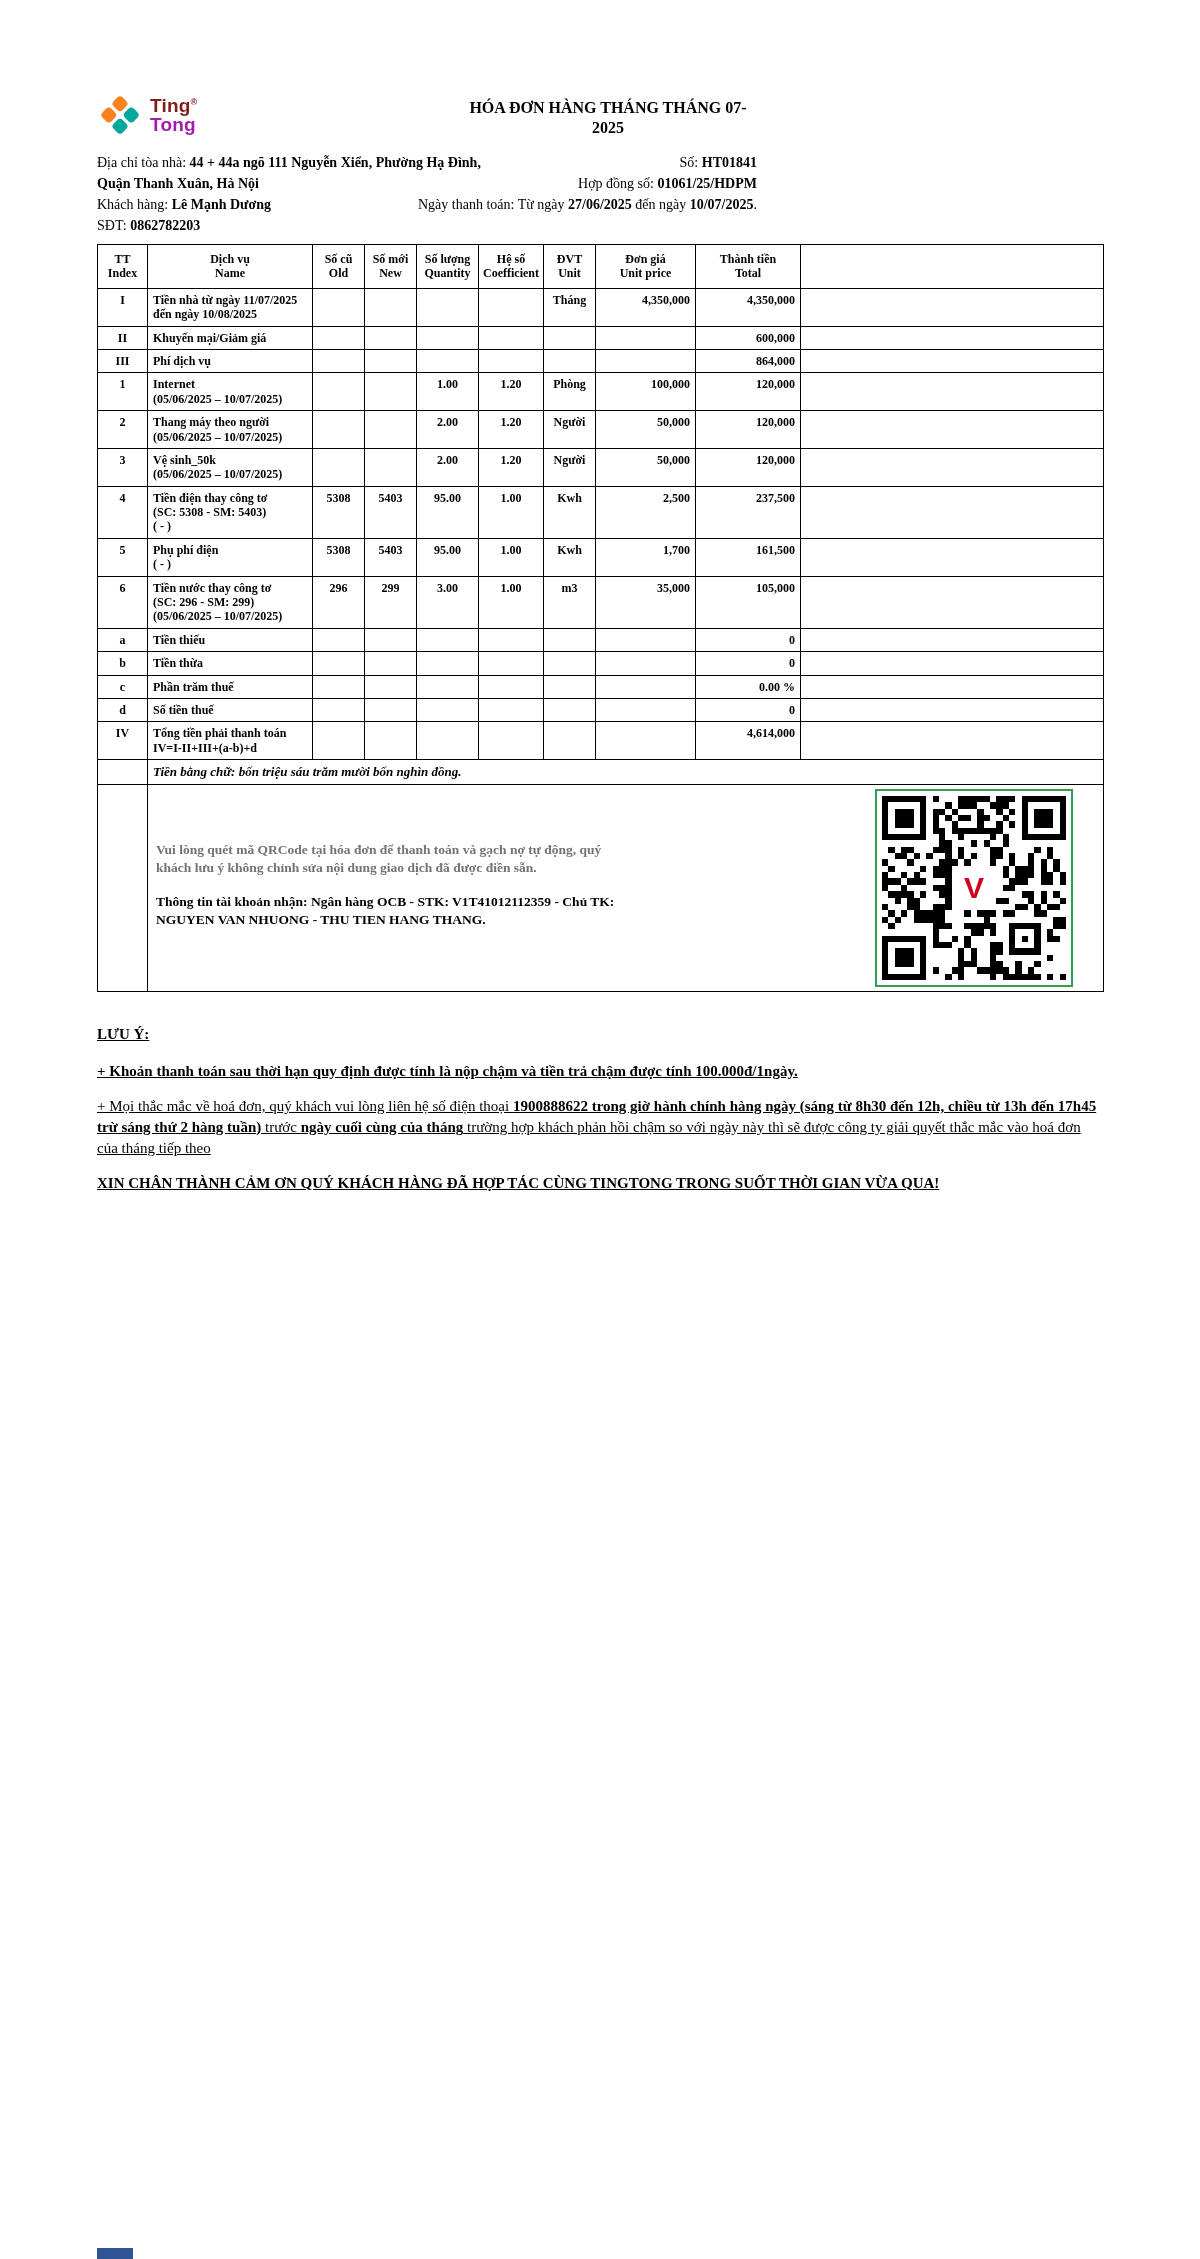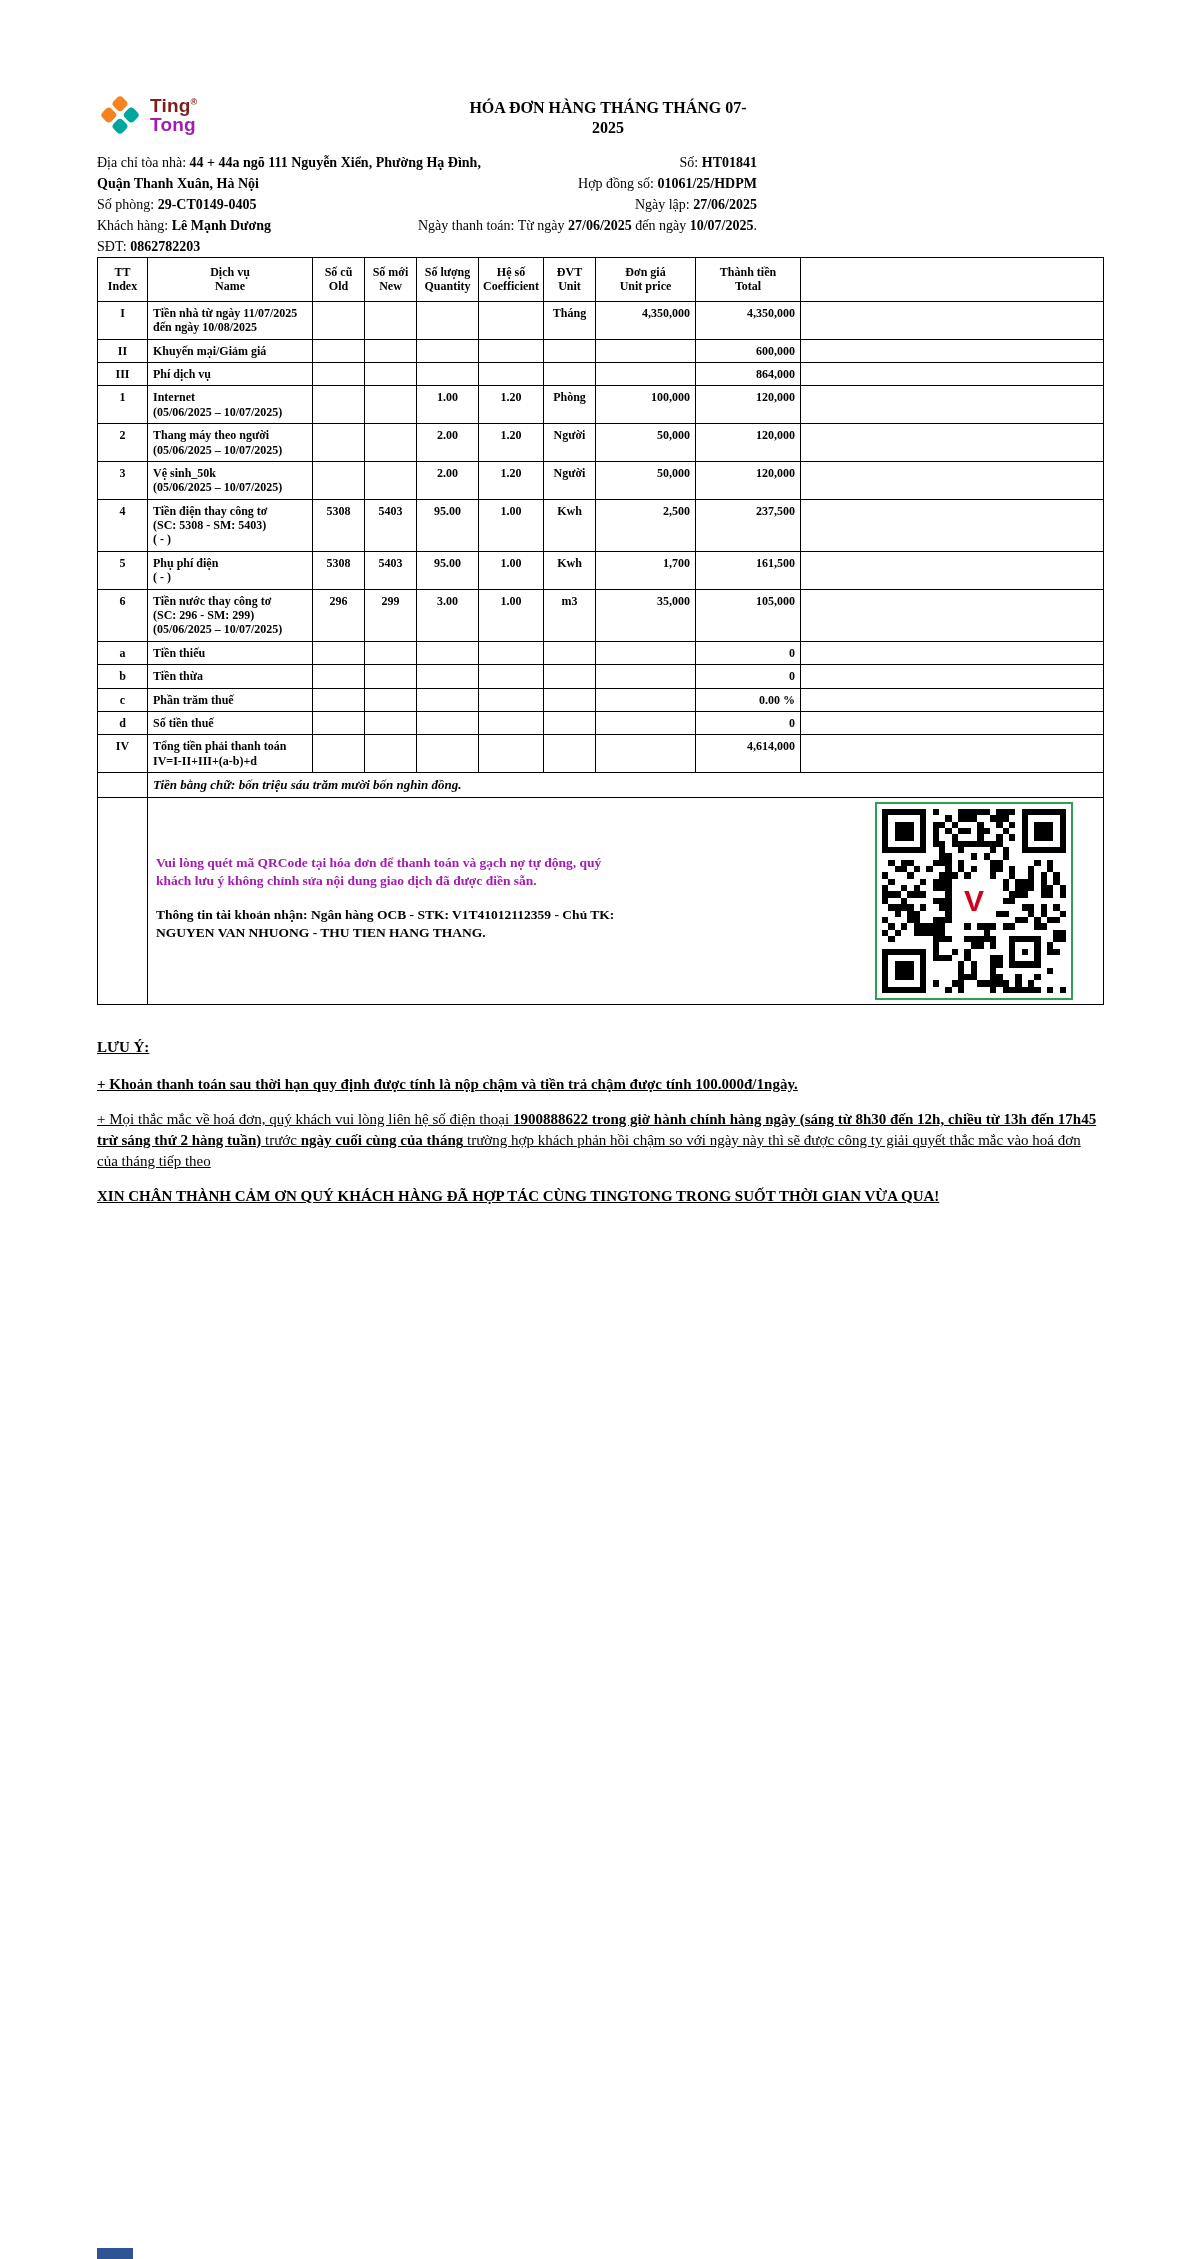--- a/index.html
+++ b/index.html
@@ -12,21 +12,21 @@
   .header { display:flex; align-items:flex-start; }
   .logo { display:flex; align-items:center; gap:7px; }
   .logo-mark { width:46px; height:46px; flex:0 0 auto; }
   .logo-text { font-family:"Liberation Sans",sans-serif; font-weight:bold; font-size:19px; line-height:1.0; letter-spacing:0.2px; }
   .logo-ting { color:#7f1d1d; }
   .logo-tong { color:#a21caf; }
   .reg { font-size:9px; vertical-align:super; }
   .title { margin-left:auto; margin-right:346px; width:298px; text-align:center; font-weight:bold; font-size:16px; line-height:1.25; padding-top:6px; }
 
   
-  .info { margin-top:14px; margin-bottom:0; }
+  .info { margin-top:14px; margin-bottom:8px; }
   .info-row { display:flex; justify-content:space-between; padding-right:346px; font-size:14px; line-height:1.5; }
   .info-left { text-align:left; }
   .info-right { text-align:right; white-space:nowrap; }
   .b { font-weight:bold; }
 
   
   .inv-table { border-collapse:collapse; width:1006px; table-layout:fixed; font-size:12px; }
   .inv-table th, .inv-table td { border:1px solid #000; }
   .inv-table th { padding:7px 2px; font-weight:bold; text-align:center; line-height:1.2; vertical-align:middle; }
   .inv-table td { padding:4px 5px; font-weight:bold; line-height:1.2; vertical-align:top; }
@@ -35,21 +35,21 @@
   .c-num { text-align:center; }
   .c-unit { text-align:center; }
   .c-money { text-align:right; }
   .c-extra { }
   .words-cell { font-style:italic; font-weight:normal; font-size:13px; padding:6px 5px; }
   .words-cell .b { font-weight:bold; }
 
   
   .qr-cell { height:207px; position:relative; font-weight:normal; }
   .qr-text { margin:52px 0 0 3px; width:470px; font-size:13.5px; line-height:1.35; }
-  .qr-notice { color:#a21caf; }
+  .qr-notice { color:#737373; }
   .qr-account { margin-top:16px; color:#000; }
   .qr-box { position:absolute; right:30px; top:50%; transform:translateY(-50%); border:2px solid #2E9E4F; background:#fff; padding:5px; }
   .qr-inner { position:relative; width:184px; height:184px; background:#fff; }
   .qr-center { position:absolute; left:50%; top:50%; transform:translate(-50%,-50%); width:40px; height:40px; background:#fff; display:flex; align-items:center; justify-content:center; }
   .qr-v { color:#D0021B; font-family:"Liberation Sans",sans-serif; font-weight:bold; font-size:30px; line-height:1; }
 
   
   .footer { margin-top:32px; font-size:15px; line-height:1.4; width:1006px;text-decoration:underline; }
   .footer-heading { font-weight:bold; font-size:15px; margin-bottom:16px; }
   .footer p { margin-bottom:14px; }
@@ -82,24 +82,20 @@
     </div>
 
     <div class="info" id="info-rows">
         <div class="info-row">
           <div class="info-left"><span>Địa chỉ tòa nhà: </span><span class="b">44 + 44a ngõ 111 Nguyễn Xiển, Phường Hạ Đình,</span></div>
           <div class="info-right"><span>Số: </span><span class="b">HT01841</span></div>
         </div>
         <div class="info-row">
           <div class="info-left"><span class="b">Quận Thanh Xuân, Hà Nội</span></div>
           <div class="info-right"><span>Hợp đồng số: </span><span class="b">01061/25/HDPM</span></div>
-        </div>
-        <div class="info-row">
-          <div class="info-left"><span>Số phòng: </span><span class="b">29-CT0149-0405</span></div>
-          <div class="info-right"><span>Ngày lập: </span><span class="b">27/06/2025</span></div>
         </div>
         <div class="info-row">
           <div class="info-left"><span>Khách hàng: </span><span class="b">Lê Mạnh Dương</span></div>
           <div class="info-right"><span>Ngày thanh toán: Từ ngày </span><span class="b">27/06/2025</span><span> đến ngày </span><span class="b">10/07/2025</span><span>.</span></div>
         </div>
         <div class="info-row">
           <div class="info-left"><span>SĐT: </span><span class="b">0862782203</span></div>
           <div class="info-right"></div>
         </div>
       </div>

